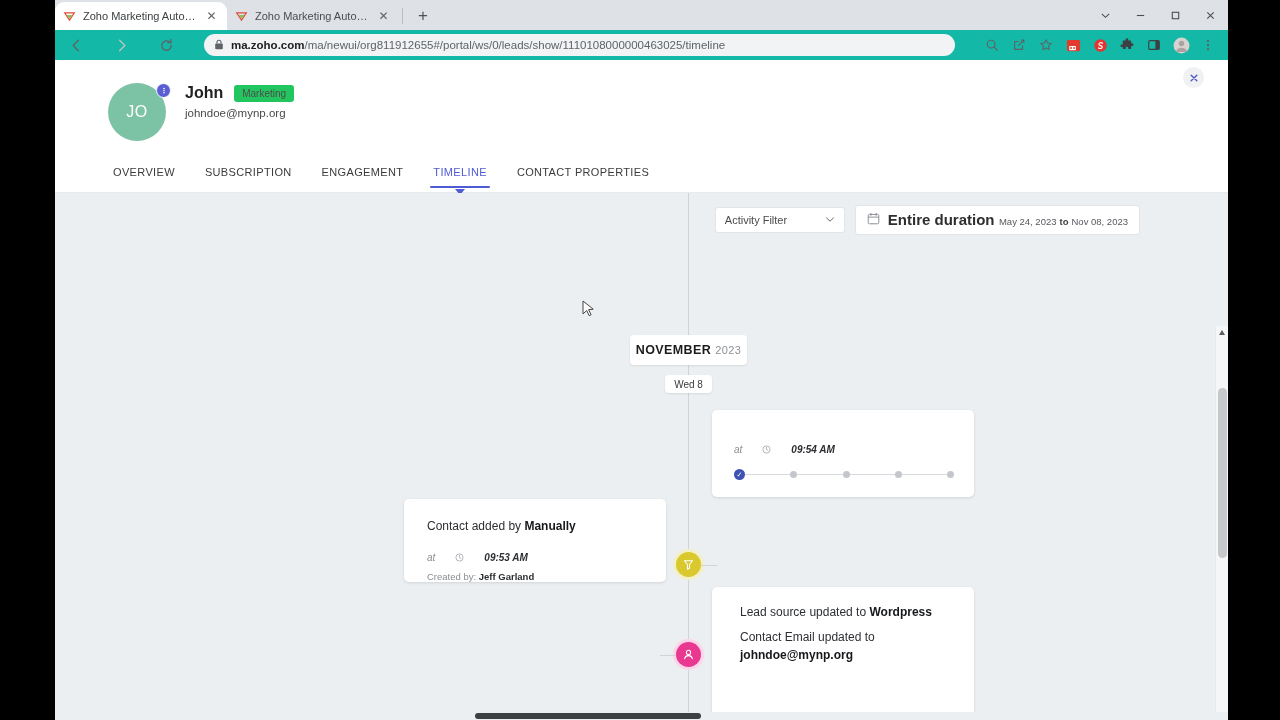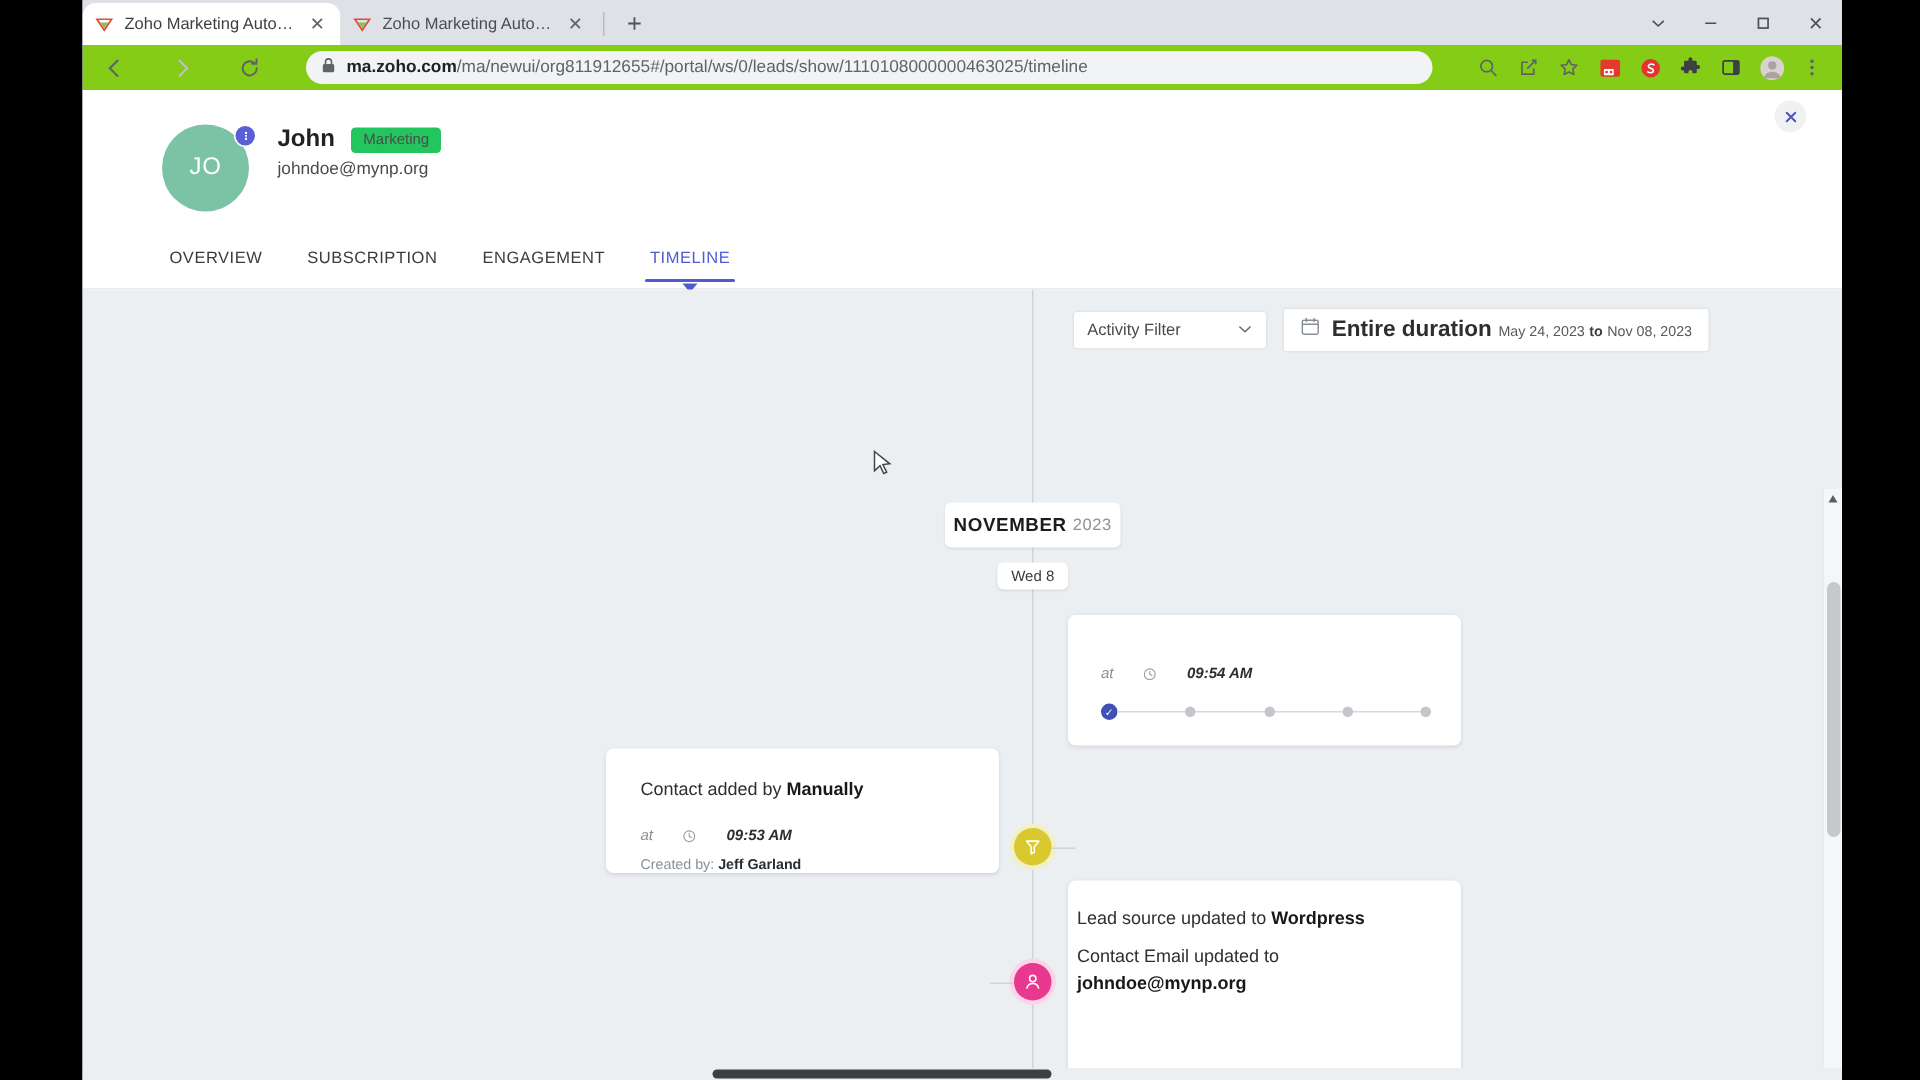--- a/index.html
+++ b/index.html
@@ -53,21 +53,21 @@
     display: flex; align-items: center;
   }
   .wc {
     width: 35px; height: 30px; display: flex; align-items: center;
     justify-content: center; color: #4b4e52;
   }
 
   
   .toolbar {
     position: absolute; left: 0; top: 30px; width: 1173px; height: 30px;
-    background: #84cc16; display: flex; align-items: center; padding: 0 8px;
+    background: #14b8a6; display: flex; align-items: center; padding: 0 8px;
     gap: 19px;
   }
   .navbtn {
     width: 26px; height: 26px; border-radius: 50%;
     display: flex; align-items: center; justify-content: center;
     color: #5f6368; flex: 0 0 26px;
   }
   .navbtn.disabled { color: #bdc1c6; }
   .omnibox {
     flex: 1 1 auto; height: 22px; background: #f1f3f4; border-radius: 12px;
@@ -219,21 +219,21 @@
     font-size: 10px; color: #8b8f95; margin-top: 17px;
     display: flex; align-items: center; gap: 20px; font-style: italic;
   }
   .card-sub b { color: #2b2d30; font-weight: 700; }
   .card-meta { font-size: 9.5px; color: #8b8f95; margin-top: 8px; }
   .card-meta b { color: #2b2d30; font-weight: 700; }
   .clock { color: #9aa0a6; display: inline-flex; }
 
   .card1 { left: 657px; top: 217px; width: 262px; height: 87px; padding: 17px 20px 0 22px; }
   .card2 { left: 349px; top: 306px; width: 262px; height: 83px; padding: 19px 20px 0 23px; }
-  .card3 { left: 657px; top: 394px; width: 262px; height: 133px; padding: 17px 20px 0 6px; }
+  .card3 { left: 657px; top: 394px; width: 262px; height: 133px; padding: 17px 20px 0 28px; }
 
   .stepper { display: flex; align-items: center; margin-top: 14px; }
   .step-dot { width: 7px; height: 7px; border-radius: 50%; background: #c3c6cb; flex: 0 0 7px; }
   .step-dot.done {
     width: 11px; height: 11px; flex: 0 0 11px; background: #3f51b5;
     display: flex; align-items: center; justify-content: center;
     color: #fff; font-size: 7px;
   }
   .step-line { height: 1px; background: #d5d8dc; flex: 1 1 auto; }
 
@@ -448,20 +448,21 @@
     </div>
 
     <div class="navtabs">
       <div class="navtab">OVERVIEW</div>
       <div class="navtab">SUBSCRIPTION</div>
       <div class="navtab">ENGAGEMENT</div>
       <div class="navtab active">
         <span>TIMELINE</span>
         <span class="notch"></span>
       </div>
+      <div class="navtab">CONTACT PROPERTIES</div>
     </div>
 
     <div class="timeline-body">
 
       <div class="filters">
         <div class="activity-filter">
           <span>Activity Filter</span>
           <span class="chev">
             <svg width="10" height="7" viewBox="0 0 12 8">
                 <path d="M1.5 1.8L6 6l4.5-4.2" fill="none" stroke="#6b6b6b" stroke-width="1.2"></path>

